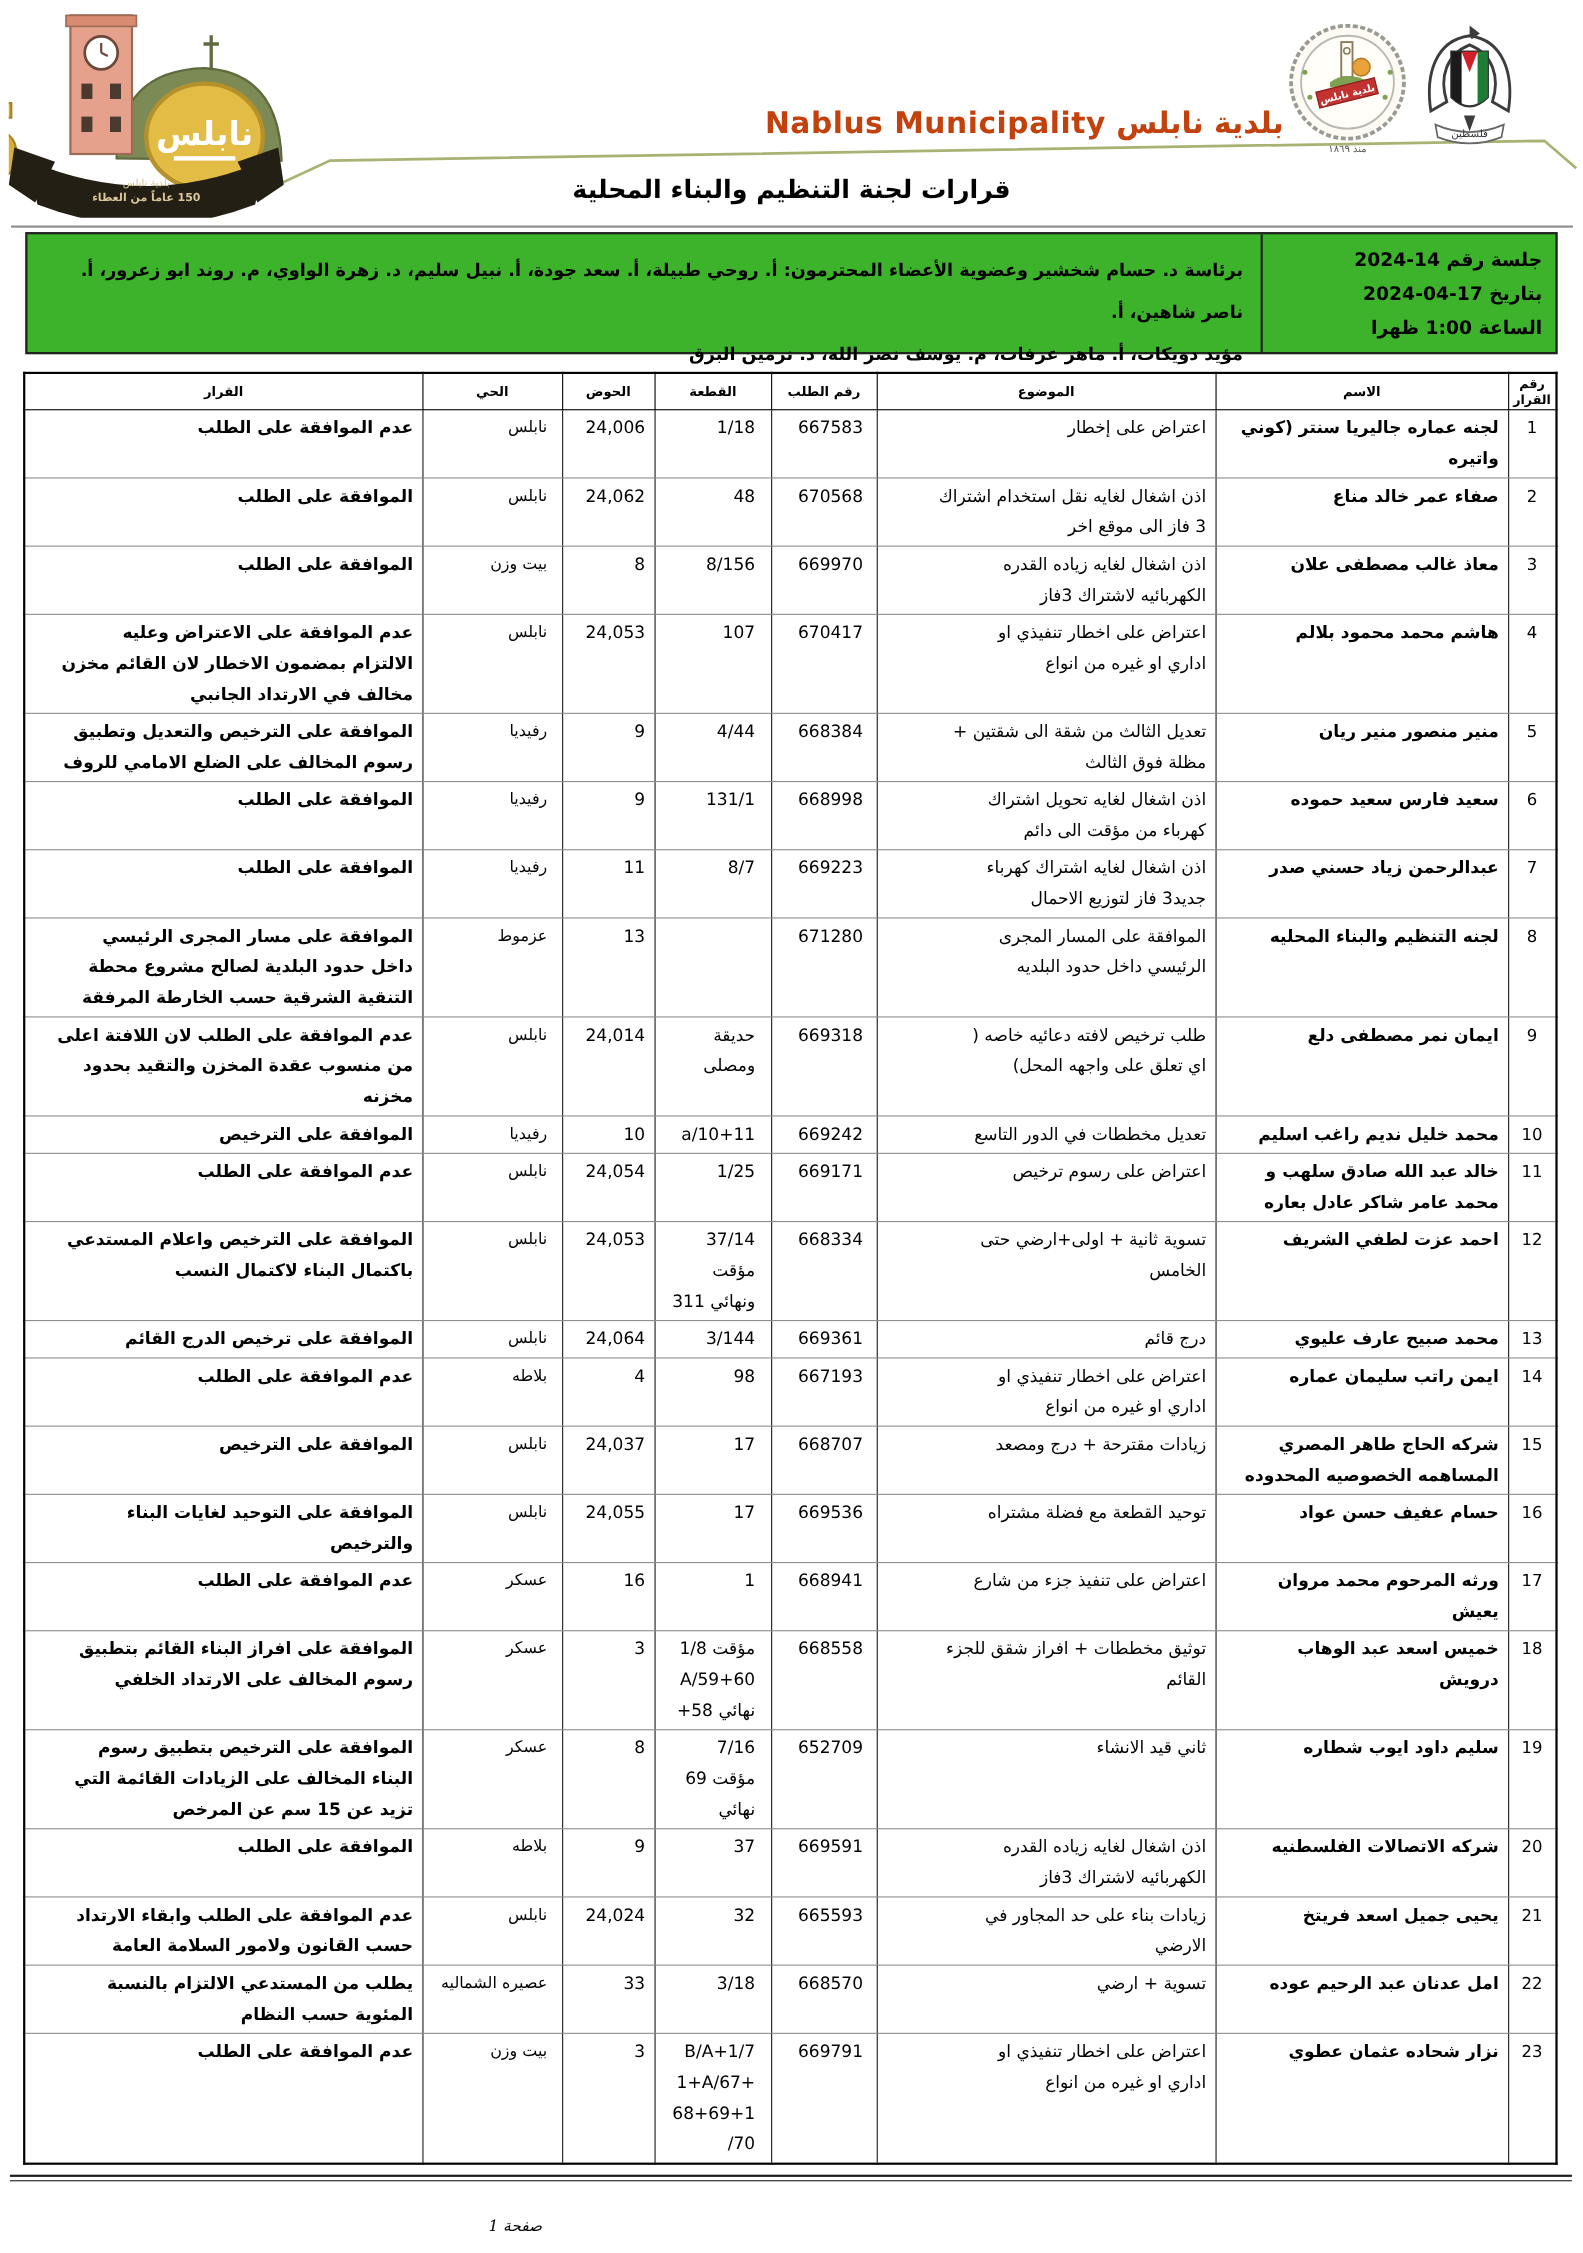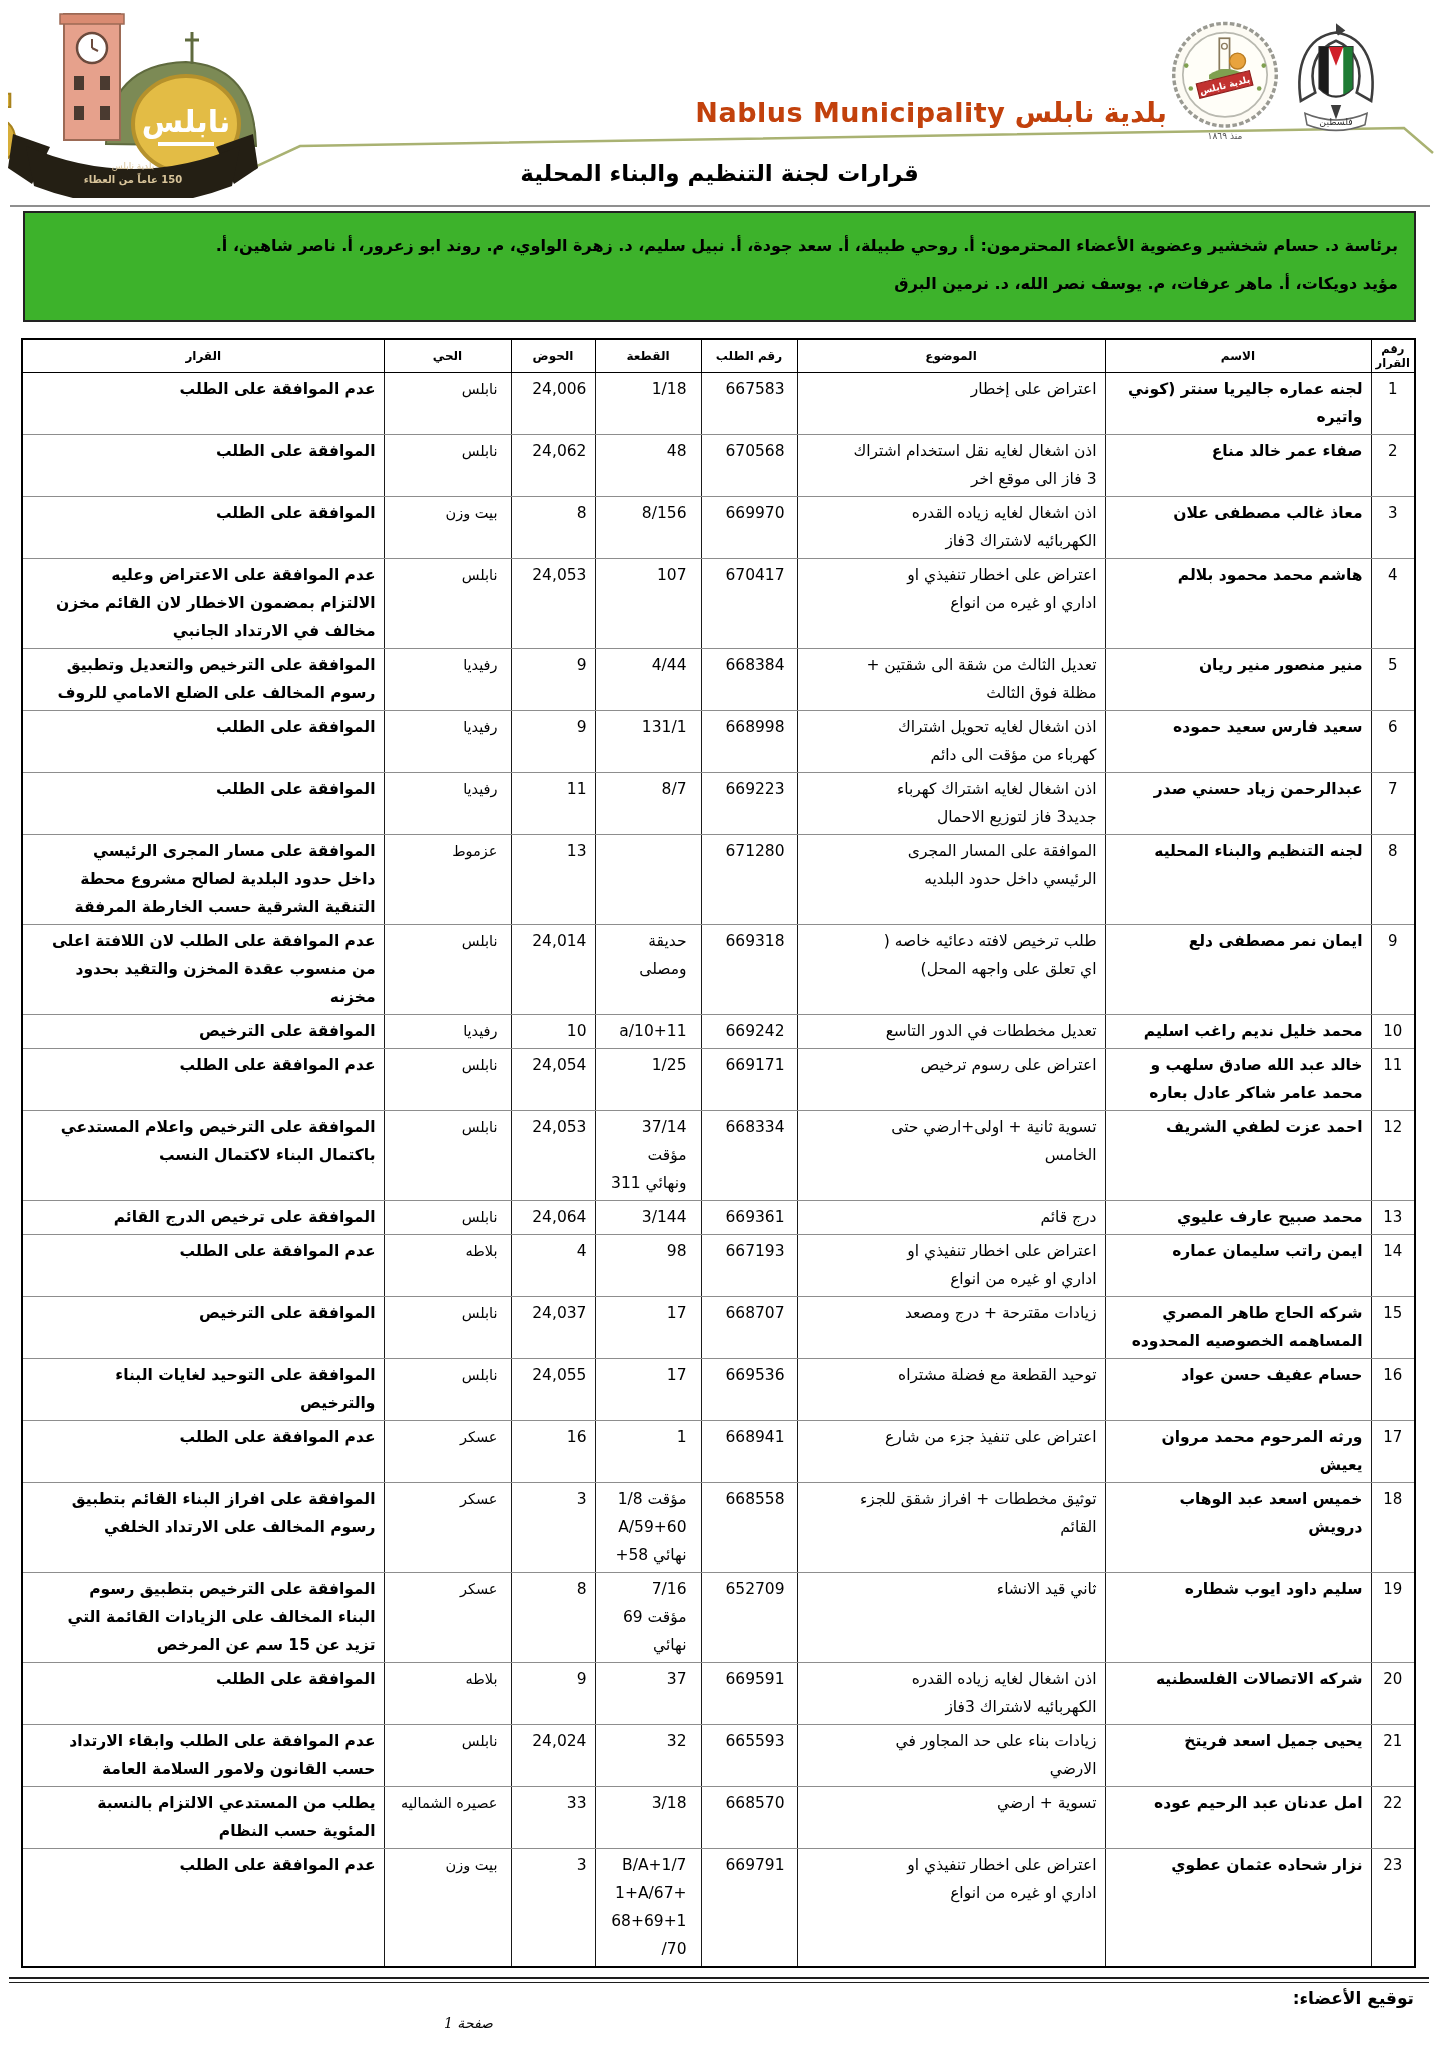--- a/index.html
+++ b/index.html
@@ -117,20 +117,25 @@
     <circle cx="20" cy="60" r="2" fill="#7fa050"></circle>
       <circle cx="80" cy="60" r="2" fill="#7fa050"></circle>
     <text x="50" y="104" font-size="8" fill="#555" text-anchor="middle">منذ ١٨٦٩</text>
   </svg>
 
   <div class="brand">بلدية نابلس Nablus Municipality</div>
   <div class="doc-title">قرارات لجنة التنظيم والبناء المحلية</div>
   <div class="top-rule"></div>
 
   <div class="info-bar">
+    <div class="session-cell">
+      <div>جلسة رقم 14-2024</div>
+      <div>بتاريخ 17-04-2024</div>
+      <div>الساعة 1:00 ظهرا</div>
+    </div>
     <div class="attendees-cell">
       <div>برئاسة د. حسام شخشير وعضوية الأعضاء المحترمون: أ. روحي طبيلة، أ. سعد جودة، أ. نبيل سليم، د. زهرة الواوي، م. روند ابو زعرور، أ. ناصر شاهين، أ.</div>
       <div>مؤيد دويكات، أ. ماهر عرفات، م. يوسف نصر الله، د. نرمين البرق</div>
     </div>
   </div>
 
   <div class="content">
     <table class="decisions">
       <colgroup>
         <col style="width:44px">
@@ -447,17 +452,16 @@
 68+69+1
 /70</td>
     <td class="c-basin">3</td>
     <td class="c-district">بيت وزن</td>
     <td class="c-decision">عدم الموافقة على الطلب</td>
   </tr>
 </tbody>
     </table>
 
     <div class="sig-rule"></div>
-    <div class="sig-label">توقيع الأعضاء:</div>
   </div>
 
   <div class="page-num">صفحة 1</div>
 </div>
 
 </body></html>

